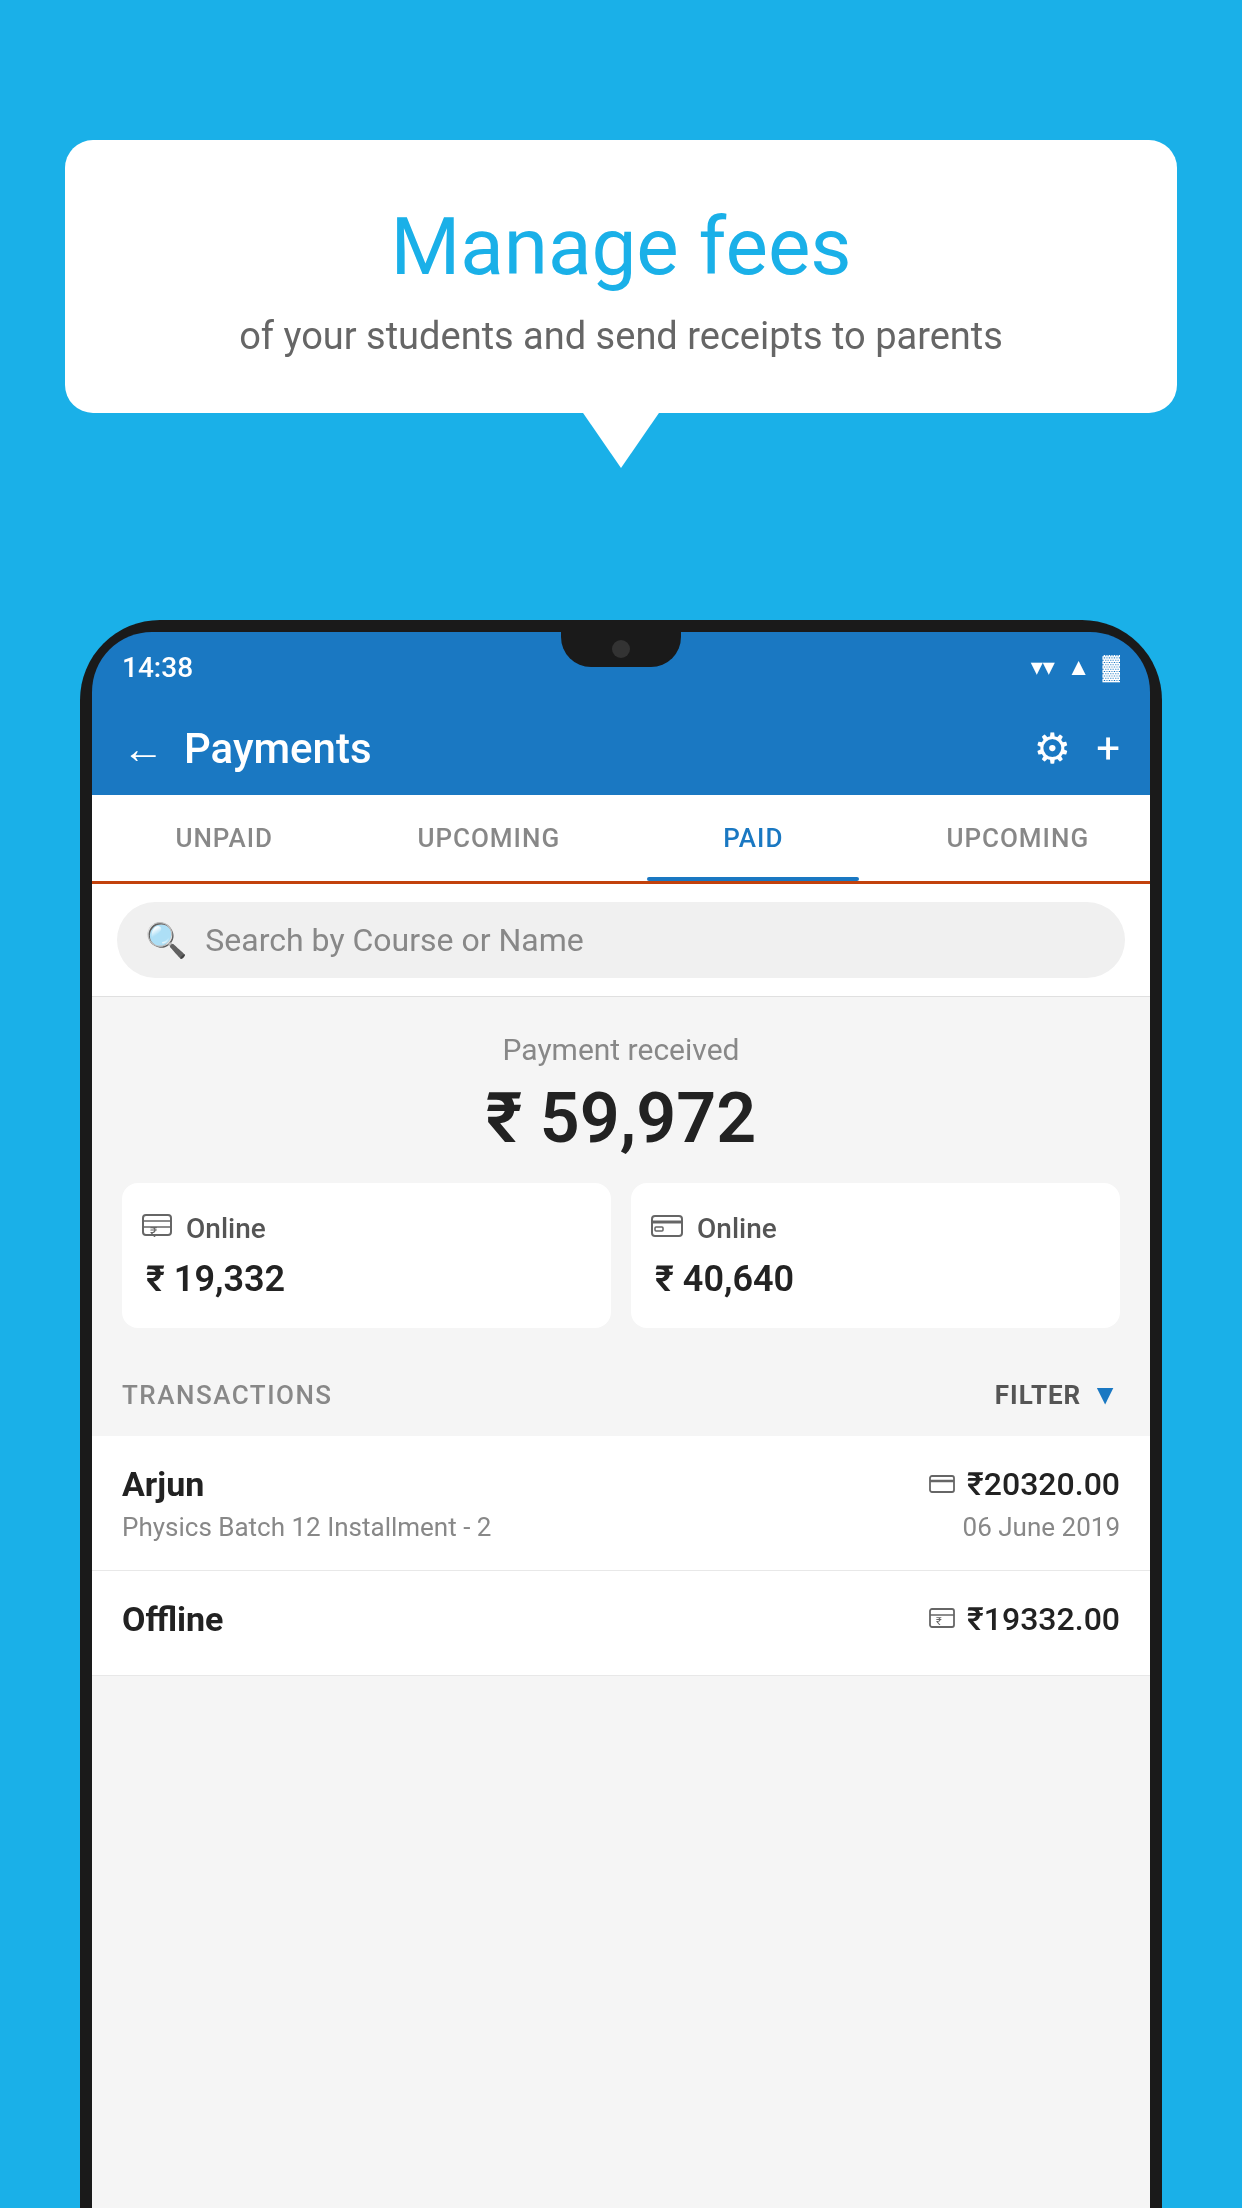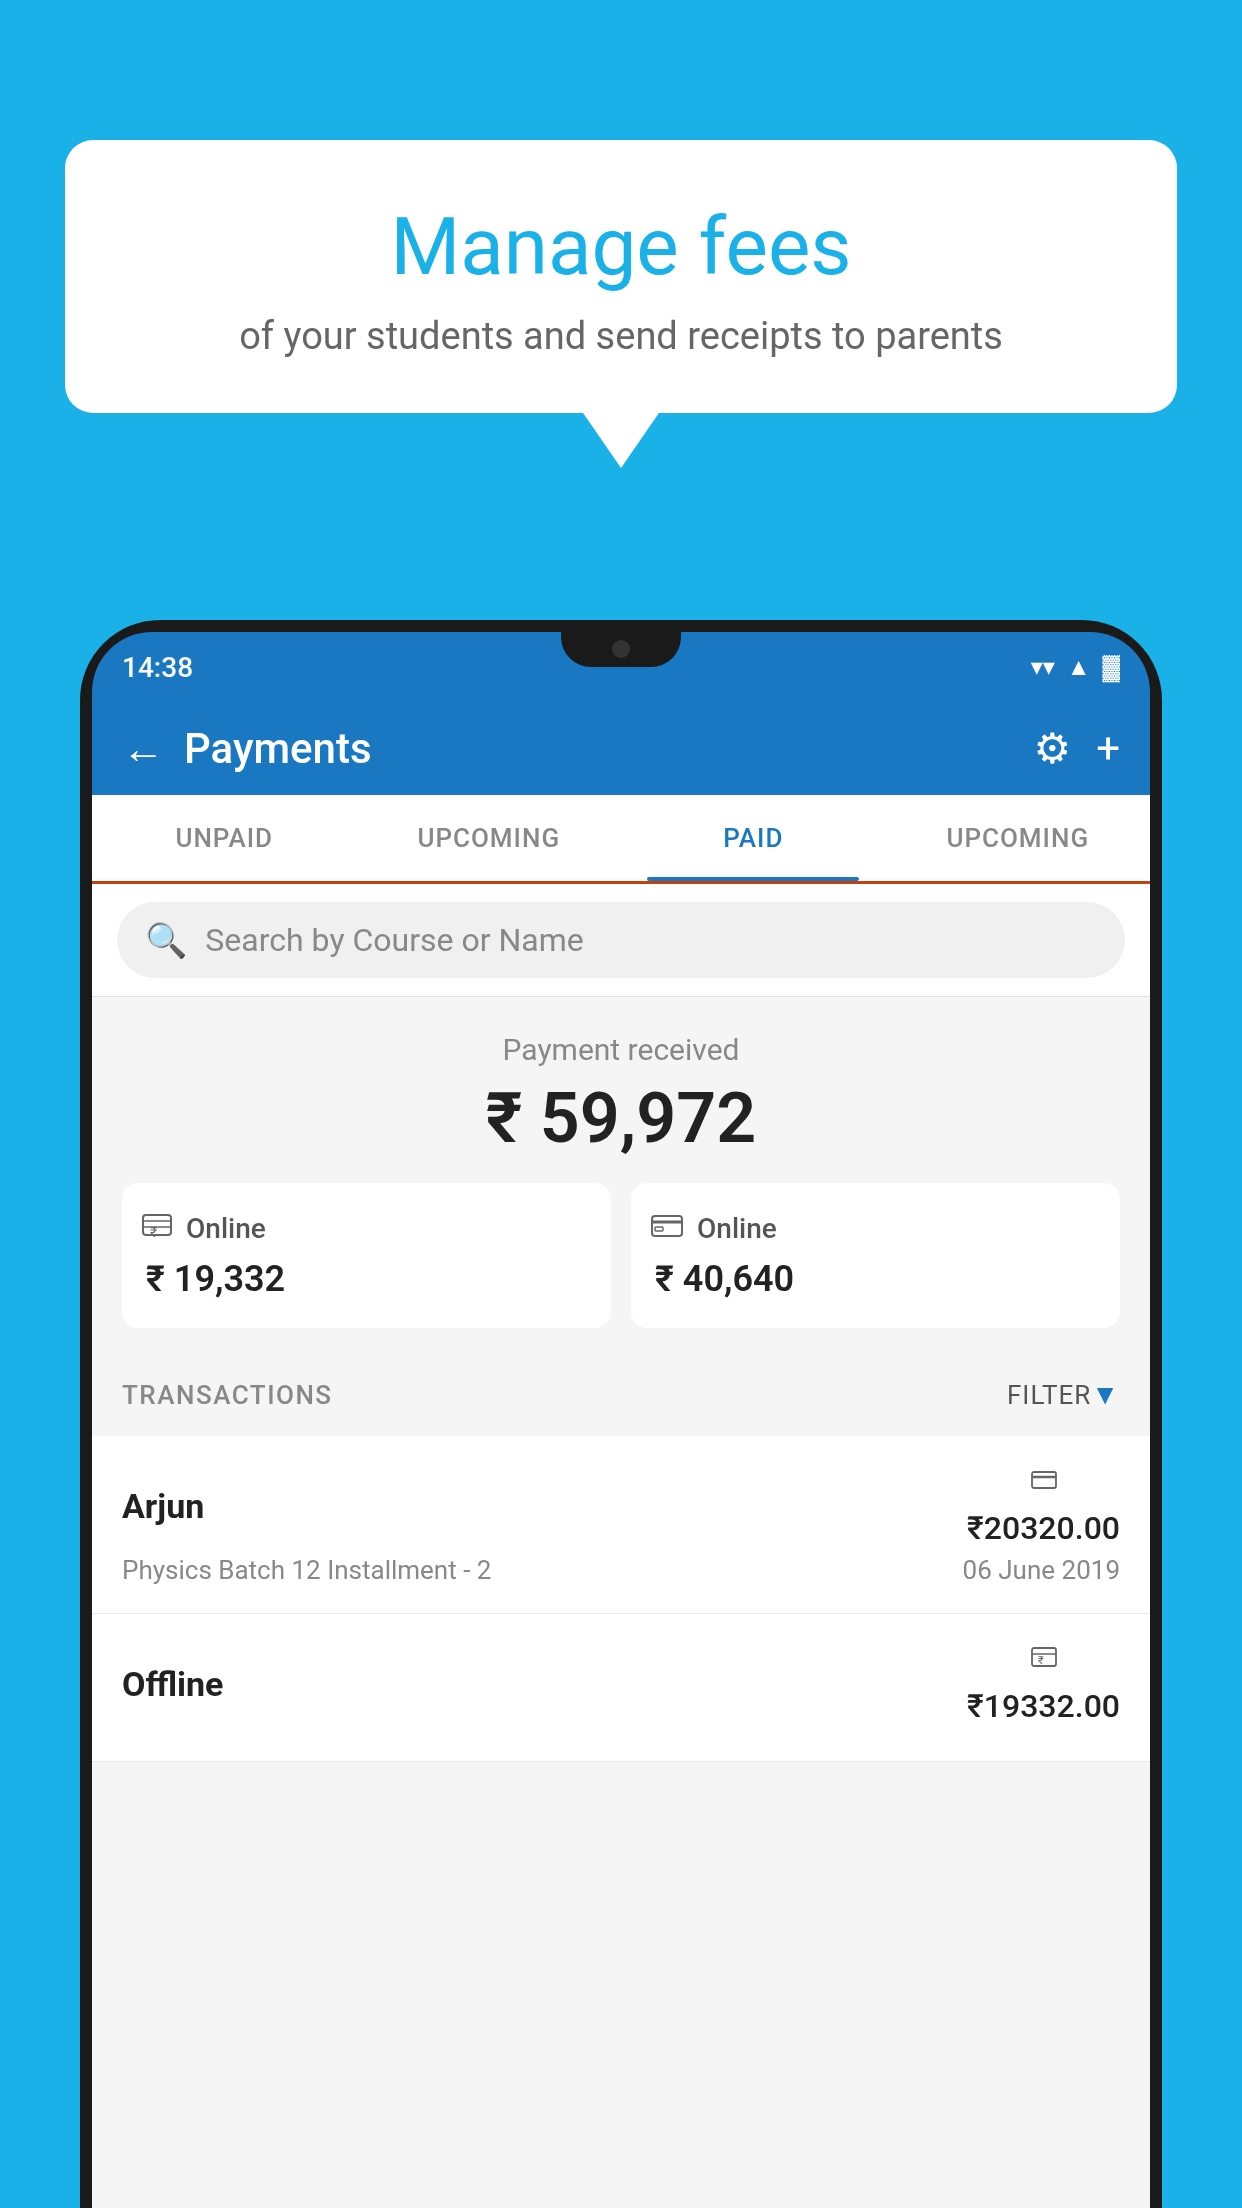--- a/index.html
+++ b/index.html
@@ -282,23 +282,24 @@
     .transactions-label {
       color: #888;
       font-size: 26px;
       font-weight: 500;
       letter-spacing: 1.5px;
     }
 
     .filter-btn {
       display: flex;
       align-items: center;
+      gap: 10px;
       color: #555;
       font-size: 26px;
-      font-weight: 400;
+      font-weight: 700;
       letter-spacing: 1px;
     }
 
     .filter-icon {
       color: #1a78c2;
       font-size: 28px;
     }
 
     
     .transaction-item {
@@ -317,21 +318,20 @@
     .transaction-name {
       color: #222;
       font-size: 34px;
       font-weight: 700;
     }
 
     .transaction-amount-row {
       display: flex;
       align-items: center;
       gap: 12px;
-      flex-direction: column;
     }
 
     .payment-method-icon {
       color: #666;
       font-size: 28px;
     }
 
     .transaction-amount {
       color: #222;
       font-size: 32px;

